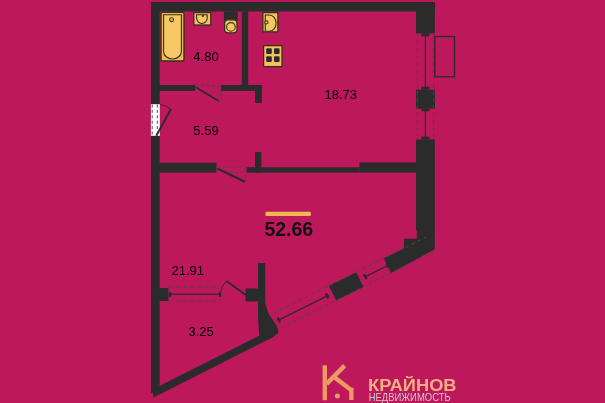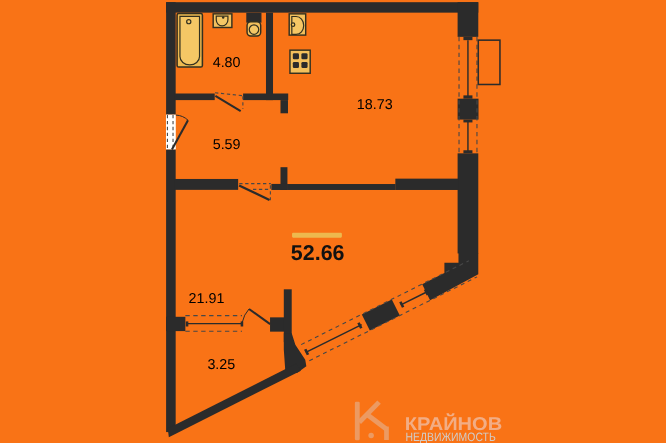--- a/index.html
+++ b/index.html
@@ -1,16 +1,16 @@
 <!DOCTYPE html>
 <html><head>
 <meta charset="utf-8">
 <style>
   html,body{margin:0;padding:0;background:#ffffff;}
-  .page{position:relative;width:605px;height:403px;background:#f97316;overflow:hidden;}
+  .page{position:relative;width:605px;height:403px;background:#be185d;overflow:hidden;}
   svg{position:absolute;left:0;top:0;}
   text{font-family:"Liberation Sans",sans-serif;}
 </style>
 </head>
 <body>
 <div class="page">
 <svg width="605" height="403" viewBox="0 0 605 403">
 
   <g fill="#2b2b2b" stroke="none">
 

